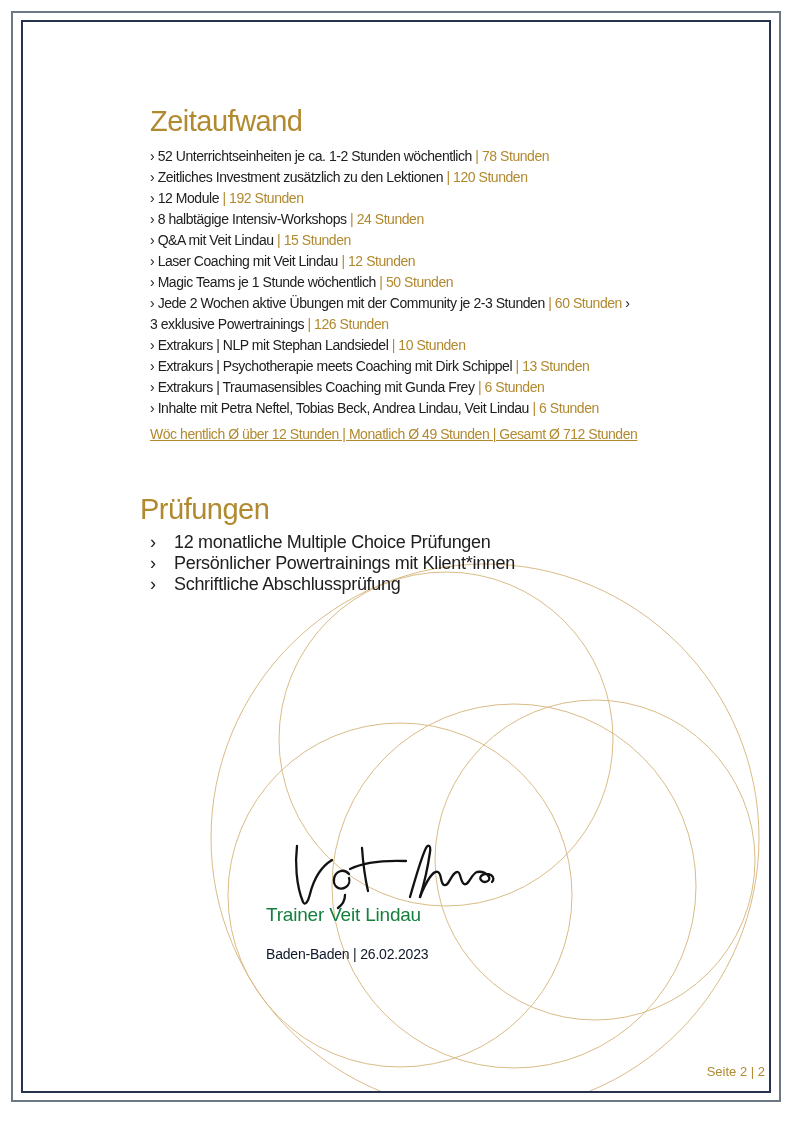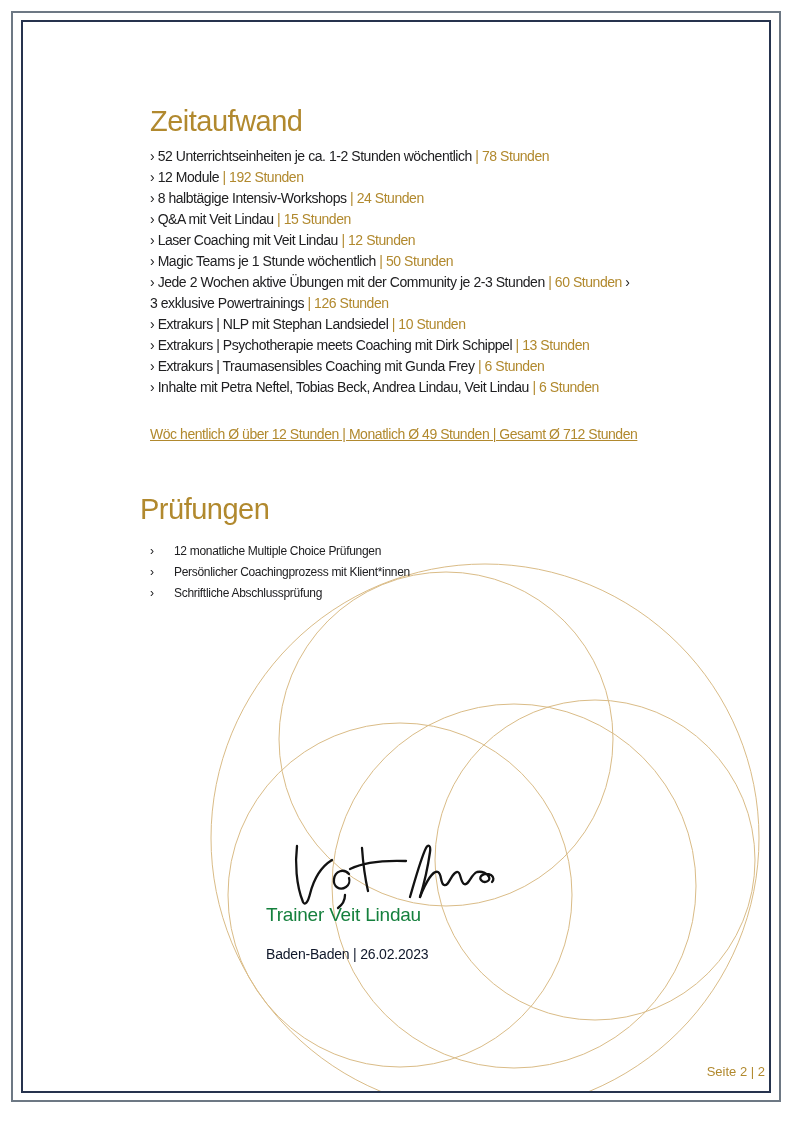--- a/index.html
+++ b/index.html
@@ -37,21 +37,21 @@
     font-weight:400;color:var(--gold);
     font-size:29px;letter-spacing:-0.5px;line-height:1;
   }
   #title-zeitaufwand{left:150px;top:107px;}
   #title-pruefungen{left:140px;top:495px;}
   .list{left:150px;top:146px;font-size:14px;letter-spacing:-0.45px;line-height:21px;}
   .list .line{white-space:nowrap;}
   .gold{color:var(--gold);}
   .dark{color:var(--dark);text-align:center;}
   .summary{left:150px;top:424px;font-size:14px;letter-spacing:-0.45px;line-height:21px;color:var(--gold);text-decoration:underline;}
-  .plist{left:150px;top:532px;font-size:12px;letter-spacing:-0.3px;line-height:21px;margin-top:9px;}
+  .plist{left:150px;top:532px;font-size:18px;letter-spacing:-0.3px;line-height:21px;}
   .plist .bullet{display:inline-block;width:24px;}
   .signature{left:288px;top:840px;width:210px;height:75px;}
   .signature path{fill:none;stroke:#121212;stroke-width:2.3;stroke-linecap:round;stroke-linejoin:round;}
   .trainer{left:266px;top:905px;font-size:19px;letter-spacing:-0.2px;line-height:1;color:#15803d;}
   .placedate{left:266px;top:947px;font-size:14px;letter-spacing:-0.2px;line-height:1;color:#0f172a;}
   .pagenum{right:29px;top:1065px;font-size:13px;line-height:1;color:var(--gold);}
 </style>
 </head>
 <body>
 
@@ -68,40 +68,41 @@
       <circle cx="593" cy="858" r="160"></circle>
     </svg>
   </div>
 
   <div class="content">
 
     <h1 id="title-zeitaufwand">Zeitaufwand</h1>
 
     <div class="list">
         <div class="line"><span class="dark">› 52 Unterrichtseinheiten je ca. 1-2 Stunden wöchentlich </span><span class="gold">| 78 Stunden</span></div>
+        <div class="line"><span class="dark">› Zeitliches Investment zusätzlich zu den Lektionen </span><span class="gold">| 120 Stunden</span></div>
         <div class="line"><span class="dark">› 12 Module </span><span class="gold">| 192 Stunden</span></div>
         <div class="line"><span class="dark">› 8 halbtägige Intensiv-Workshops </span><span class="gold">| 24 Stunden</span></div>
         <div class="line"><span class="dark">› Q&amp;A mit Veit Lindau </span><span class="gold">| 15 Stunden</span></div>
         <div class="line"><span class="dark">› Laser Coaching mit Veit Lindau </span><span class="gold">| 12 Stunden</span></div>
         <div class="line"><span class="dark">› Magic Teams je 1 Stunde wöchentlich </span><span class="gold">| 50 Stunden</span></div>
         <div class="line"><span class="dark">› Jede 2 Wochen aktive Übungen mit der Community je 2-3 Stunden </span><span class="gold">| 60 Stunden</span><span class="dark"> ›</span></div>
         <div class="line"><span class="dark">3 exklusive Powertrainings </span><span class="gold">| 126 Stunden</span></div>
         <div class="line"><span class="dark">› Extrakurs | NLP mit Stephan Landsiedel </span><span class="gold">| 10 Stunden</span></div>
         <div class="line"><span class="dark">› Extrakurs | Psychotherapie meets Coaching mit Dirk Schippel </span><span class="gold">| 13 Stunden</span></div>
         <div class="line"><span class="dark">› Extrakurs | Traumasensibles Coaching mit Gunda Frey </span><span class="gold">| 6 Stunden</span></div>
         <div class="line"><span class="dark">› Inhalte mit Petra Neftel, Tobias Beck, Andrea Lindau, Veit Lindau </span><span class="gold">| 6 Stunden</span></div>
       </div>
 
     <div class="summary">Wöc hentlich Ø über 12 Stunden | Monatlich Ø 49 Stunden | Gesamt Ø 712 Stunden</div>
 
     <h2 id="title-pruefungen">Prüfungen</h2>
 
     <div class="plist">
         <div><span class="bullet">›</span><span>12 monatliche Multiple Choice Prüfungen</span></div>
-        <div><span class="bullet">›</span><span>Persönlicher Coachingprozess mit Klient*innen</span></div>
+        <div><span class="bullet">›</span><span>Persönlicher Powertrainings mit Klient*innen</span></div>
         <div><span class="bullet">›</span><span>Schriftliche Abschlussprüfung</span></div>
       </div>
 
     <svg class="signature" viewBox="0 0 210 75" aria-hidden="true">
       <path d="M 9 6 C 7 22, 8 45, 15 62 C 17 66, 20 62, 22 54 C 25 42, 31 28, 44 20"></path>
       <path d="M 61 34 C 56 28, 47 31, 46 39 C 45 47, 52 51, 58 47 C 61 45, 62 41, 61 38"></path>
       <path d="M 57 55 C 57 60, 54 65, 50 68"></path>
       <path d="M 74 8 C 75 22, 77 38, 80 51"></path>
       <path d="M 62 29 C 74 23, 92 20, 118 21"></path>
       <path d="M 122 57 C 127 40, 133 18, 138 8 C 140 4, 143 5, 142 12 C 140 26, 136 44, 132 57"></path>

